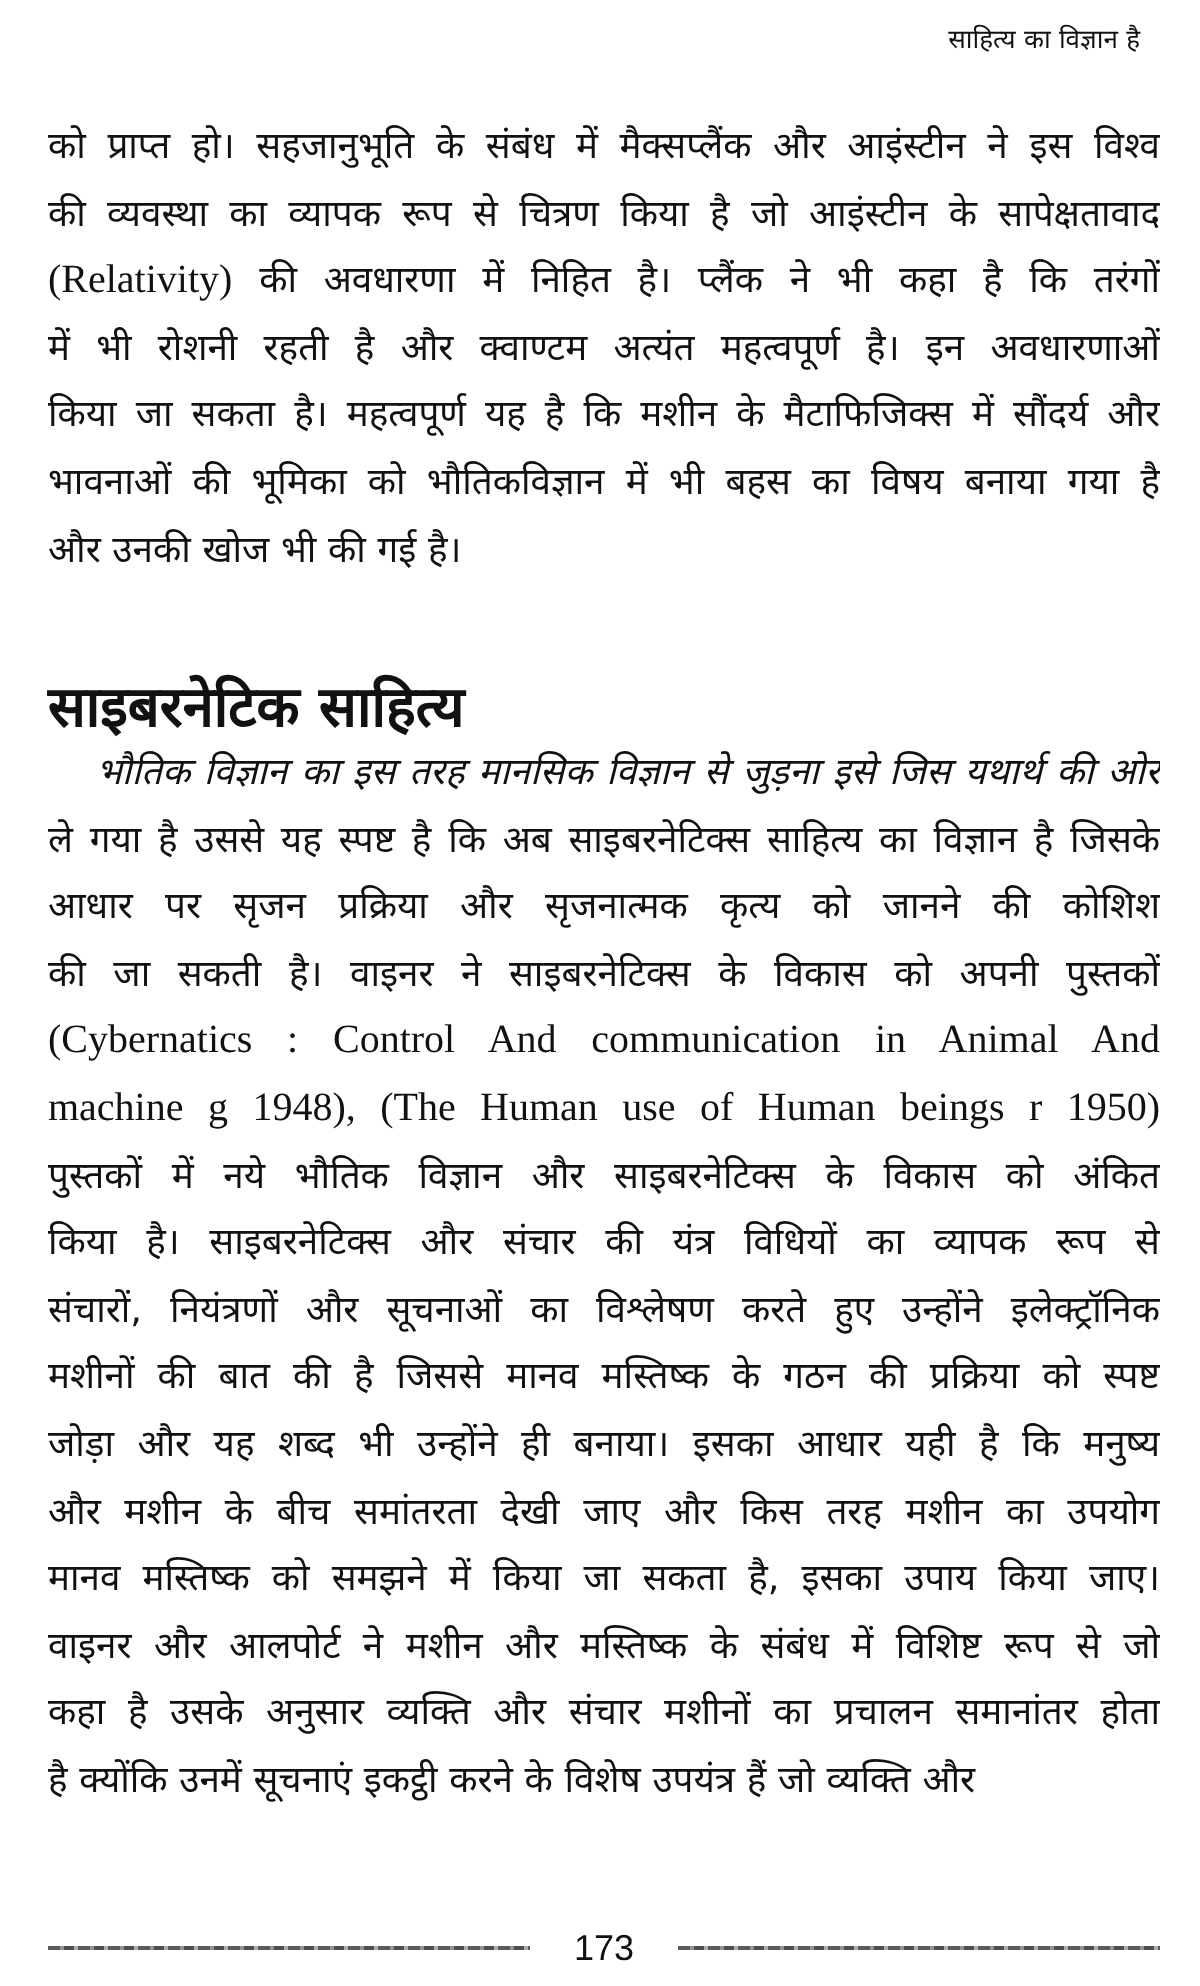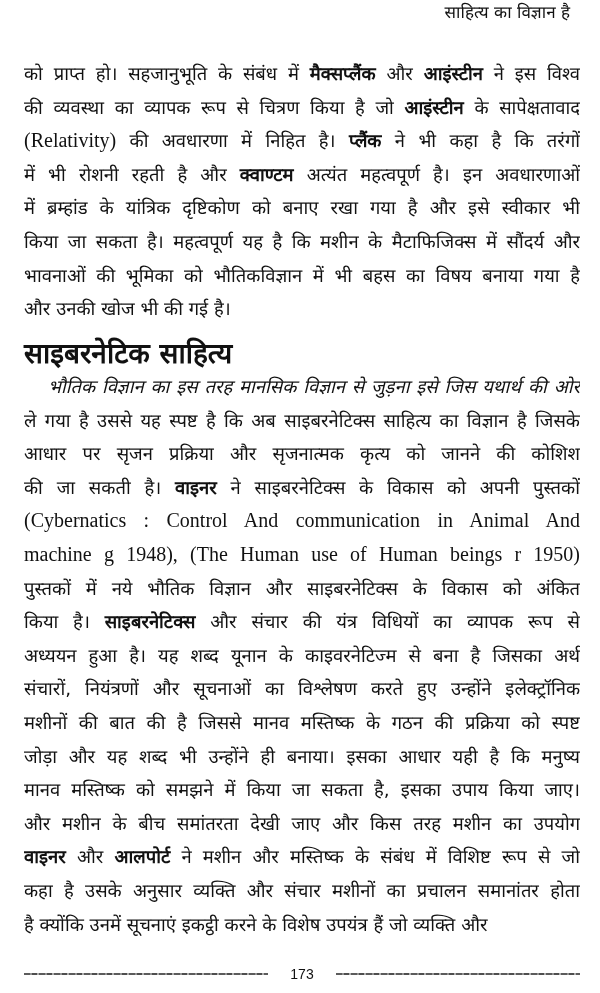--- a/index.html
+++ b/index.html
@@ -1,61 +1,59 @@
 <!DOCTYPE html>
 <html><head>
 <meta charset="utf-8">
 <style>
   html, body { margin:0; padding:0; background:#ffffff; }
   body { width:600px; height:993px; position:relative; overflow:hidden; color:#111; font-family:"DejaVu Sans", sans-serif; }
-  .running-head { position:absolute; top:0; right:30px; font-size:17px; }
+  .running-head { position:absolute; top:10px; right:30px; font-size:13px; }
   .para { position:absolute; left:24px; width:556px; font-size:18.4px; line-height:33.6px; text-align:justify; }
   .line { display:block; height:33.6px; white-space:nowrap; overflow:hidden; text-align-last:justify; text-align:justify; }
   .line.last { text-align-last:left; }
   .indent { padding-left:24px;font-style:italic; }
-  b { font-weight:bold; }
+  b { font-weight:normal; }
   .latin { font-family:"Liberation Serif", serif; font-size:20px; }
   .heading { position:absolute; left:24px; top:333px; font-size:28px; font-weight:bold; }
   .footer { position:absolute; top:962px; left:24px; width:556px; height:24px; display:flex; align-items:center; }
   .rule { flex:1; height:2px; background:repeating-linear-gradient(90deg,#333 0 6px,#777 6px 8px,#222 8px 13px,#999 13px 15px); opacity:.8; }
-  .page-num { font-family:"Liberation Sans", sans-serif; font-size:14px; padding:0 22px; }
+  .page-num { font-family:"Liberation Sans", sans-serif; font-size:18px; padding:0 22px; }
 </style>
 </head>
 <body>
 
 <div class="running-head">साहित्य का विज्ञान है</div>
 
 <div class="para" style="top:57px;">
     <span class="line"><span>को प्राप्त हो। सहजानुभूति के संबंध में </span><b>मैक्सप्लैंक</b><span> और </span><b>आइंस्टीन</b><span> ने इस विश्व</span></span>
     <span class="line"><span>की व्यवस्था का व्यापक रूप से चित्रण किया है जो </span><b>आइंस्टीन</b><span> के सापेक्षतावाद</span></span>
     <span class="line"><span class="latin">(Relativity)</span><span> की अवधारणा में निहित है। </span><b>प्लैंक</b><span> ने भी कहा है कि तरंगों</span></span>
     <span class="line"><span>में भी रोशनी रहती है और </span><b>क्वाण्टम</b><span> अत्यंत महत्वपूर्ण है। इन अवधारणाओं</span></span>
-    <span class="line"><span>में ब्रम्हांड के यांत्रिक दृष्टिकोण को बनाए रखा गया है और इसे स्वीकार भी</span></span>
     <span class="line"><span>किया जा सकता है। महत्वपूर्ण यह है कि मशीन के मैटाफिजिक्स में सौंदर्य और</span></span>
     <span class="line"><span>भावनाओं की भूमिका को भौतिकविज्ञान में भी बहस का विषय बनाया गया है</span></span>
     <span class="line last"><span>और उनकी खोज भी की गई है।</span></span>
   </div>
 
 <div class="heading">साइबरनेटिक साहित्य</div>
 
 <div class="para" style="top:370px;">
     <span class="line indent"><span>भौतिक विज्ञान का इस तरह मानसिक विज्ञान से जुड़ना इसे जिस यथार्थ की ओर</span></span>
     <span class="line"><span>ले गया है उससे यह स्पष्ट है कि अब साइबरनेटिक्स साहित्य का विज्ञान है जिसके</span></span>
     <span class="line"><span>आधार पर सृजन प्रक्रिया और सृजनात्मक कृत्य को जानने की कोशिश</span></span>
     <span class="line"><span>की जा सकती है। </span><b>वाइनर</b><span> ने साइबरनेटिक्स के विकास को अपनी पुस्तकों</span></span>
     <span class="line"><span class="latin">(Cybernatics : Control And communication in Animal And</span></span>
     <span class="line"><span class="latin">machine g 1948), (The Human use of Human beings r 1950)</span></span>
     <span class="line"><span>पुस्तकों में नये भौतिक विज्ञान और साइबरनेटिक्स के विकास को अंकित</span></span>
     <span class="line"><span>किया है। </span><b>साइबरनेटिक्स</b><span> और संचार की यंत्र विधियों का व्यापक रूप से</span></span>
-    <span class="line"><span>अध्ययन हुआ है। यह शब्द यूनान के काइवरनेटिज्म से बना है जिसका अर्थ</span></span>
     <span class="line"><span>संचारों, नियंत्रणों और सूचनाओं का विश्लेषण करते हुए उन्होंने इलेक्ट्रॉनिक</span></span>
     <span class="line"><span>मशीनों की बात की है जिससे मानव मस्तिष्क के गठन की प्रक्रिया को स्पष्ट</span></span>
     <span class="line"><span>जोड़ा और यह शब्द भी उन्होंने ही बनाया। इसका आधार यही है कि मनुष्य</span></span>
+    <span class="line"><span>और मशीन के बीच समांतरता देखी जाए और किस तरह मशीन का उपयोग</span></span>
     <span class="line"><span>मानव मस्तिष्क को समझने में किया जा सकता है, इसका उपाय किया जाए।</span></span>
-    <span class="line"><span>और मशीन के बीच समांतरता देखी जाए और किस तरह मशीन का उपयोग</span></span>
     <span class="line"><b>वाइनर</b><span> और </span><b>आलपोर्ट</b><span> ने मशीन और मस्तिष्क के संबंध में विशिष्ट रूप से जो</span></span>
     <span class="line"><span>कहा है उसके अनुसार व्यक्ति और संचार मशीनों का प्रचालन समानांतर होता</span></span>
     <span class="line last"><span>है क्योंकि उनमें सूचनाएं इकट्ठी करने के विशेष उपयंत्र हैं जो व्यक्ति और</span></span>
   </div>
 
 <div class="footer">
   <div class="rule"></div>
   <div class="page-num">173</div>
   <div class="rule"></div>
 </div>

